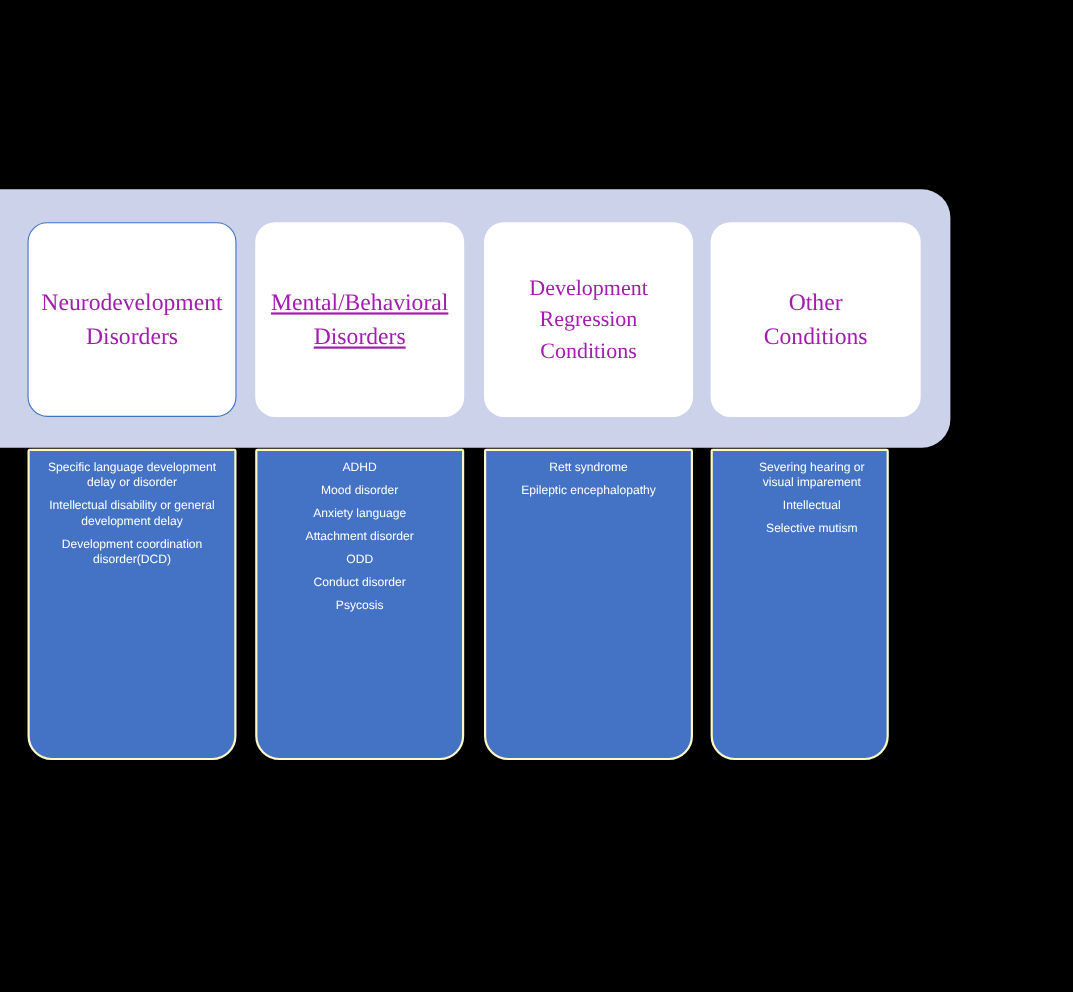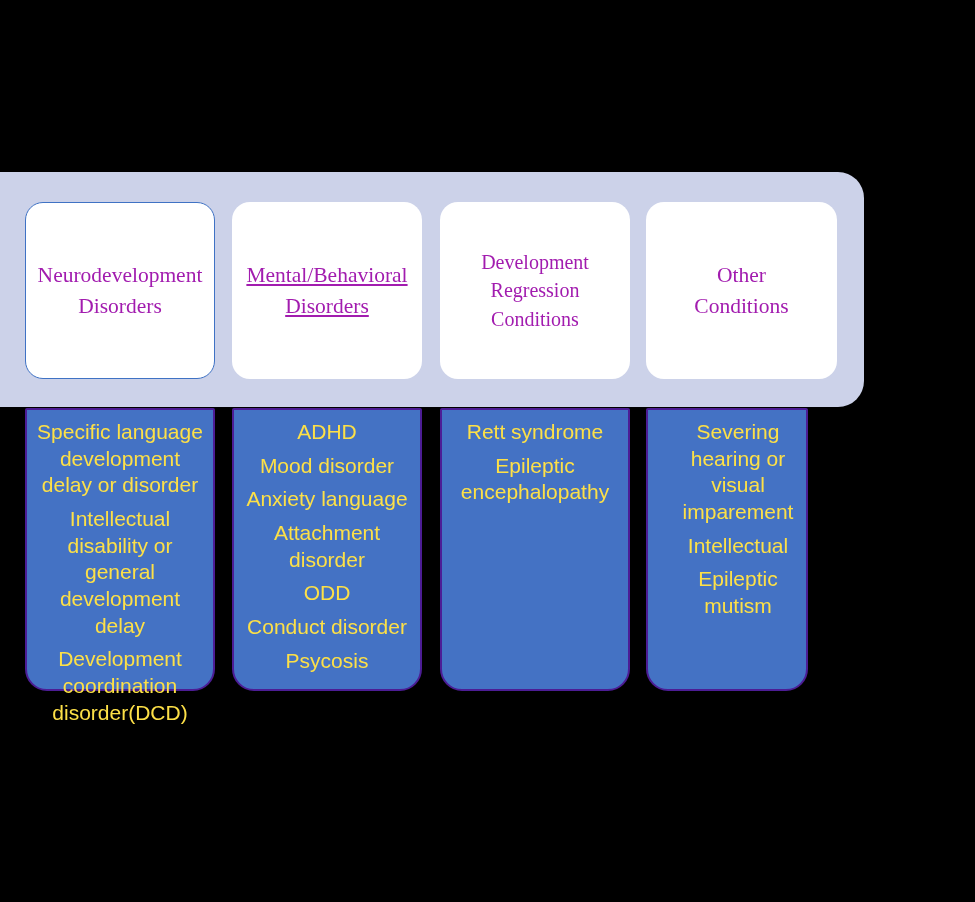--- a/index.html
+++ b/index.html
@@ -76,30 +76,30 @@
     position: absolute;
     left: 0;
     top: 408px;
     width: 975px;
     height: 290px;
   }
   .list-col {
     position: absolute;
     top: 0;
     background: #4472c4;
-    border: 2px solid #4c1d95;
+    border: 2px solid #fef9c3;
     border-top-left-radius: 2px;
     border-top-right-radius: 2px;
     border-bottom-left-radius: 22px;
     border-bottom-right-radius: 22px;
     box-sizing: border-box;
     padding: 9px 6px 14px 6px;
-    color: #fde047;
+    color: #ffffff;
     font-family: "Liberation Sans", sans-serif;
-    font-size: 21px;
+    font-size: 11px;
     line-height: 1.27;
     text-align: center;
   }
   .list-item {
     margin: 0 0 7px 0;
   }
   .list-item:last-child { margin-bottom: 0; }
 
   
   .col-1 { left: 25px;  width: 190px; }
@@ -154,17 +154,17 @@
         <div class="list-item">Conduct disorder</div>
         <div class="list-item">Psycosis</div>
       </div>
     <div class="list-col col-3">
         <div class="list-item">Rett syndrome</div>
         <div class="list-item">Epileptic encephalopathy</div>
       </div>
     <div class="list-col col-4">
         <div class="list-item">Severing hearing or visual imparement</div>
         <div class="list-item">Intellectual</div>
-        <div class="list-item">Epileptic mutism</div>
+        <div class="list-item">Selective mutism</div>
       </div>
   </div>
 
 </div>
 
 </body></html>

